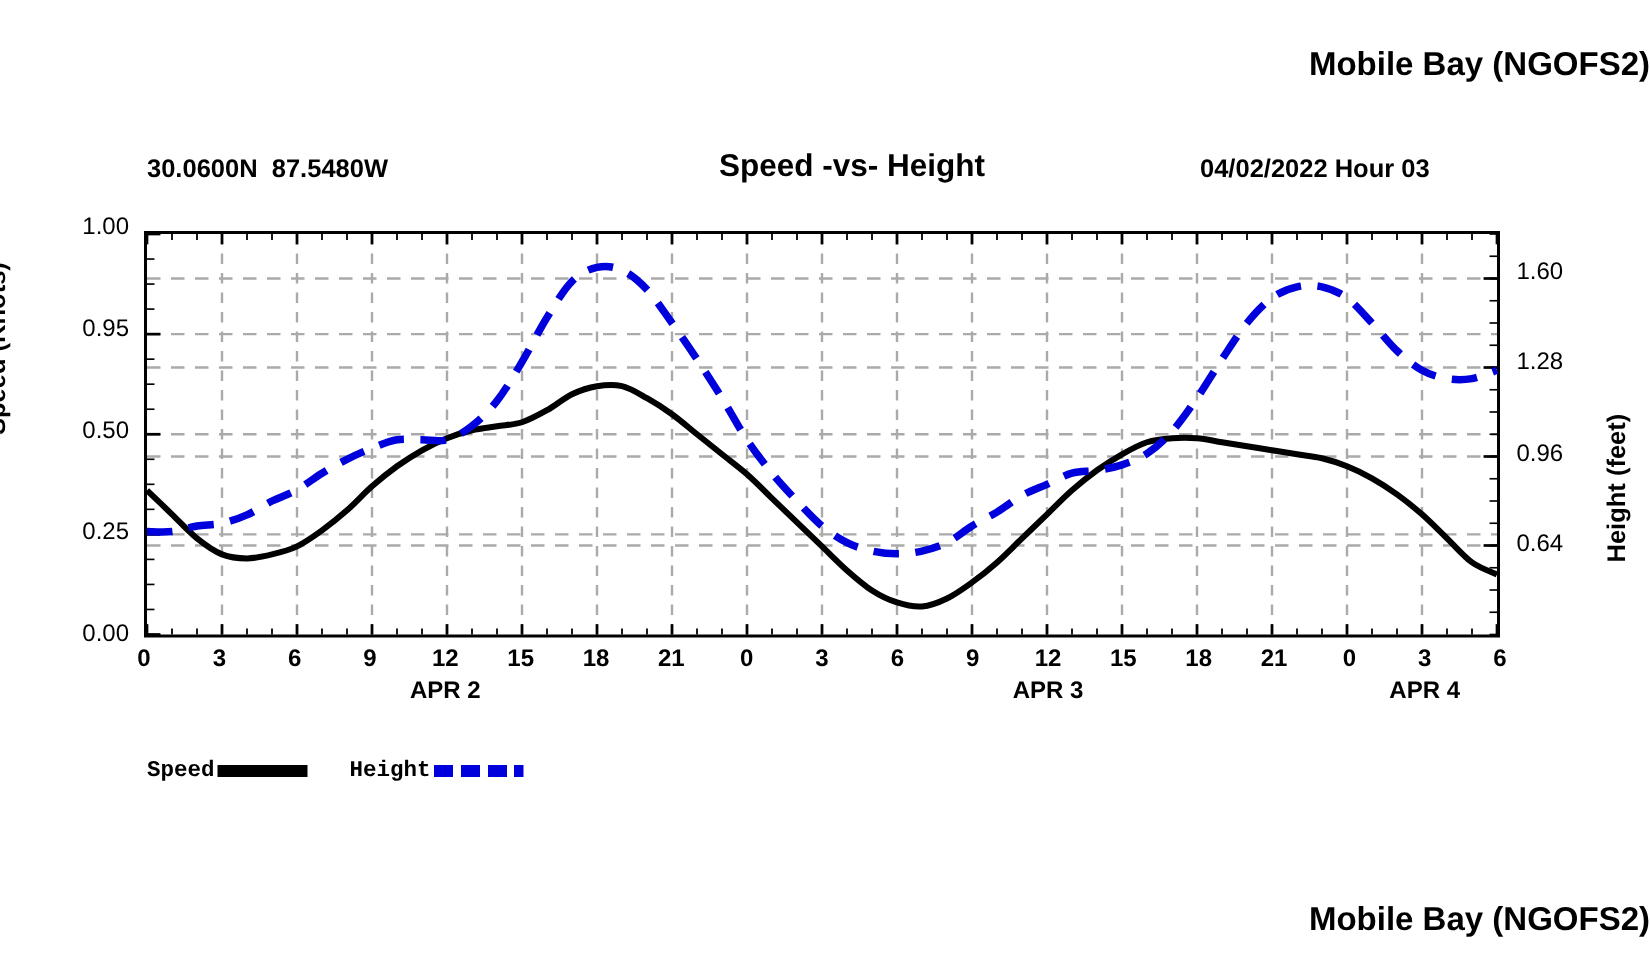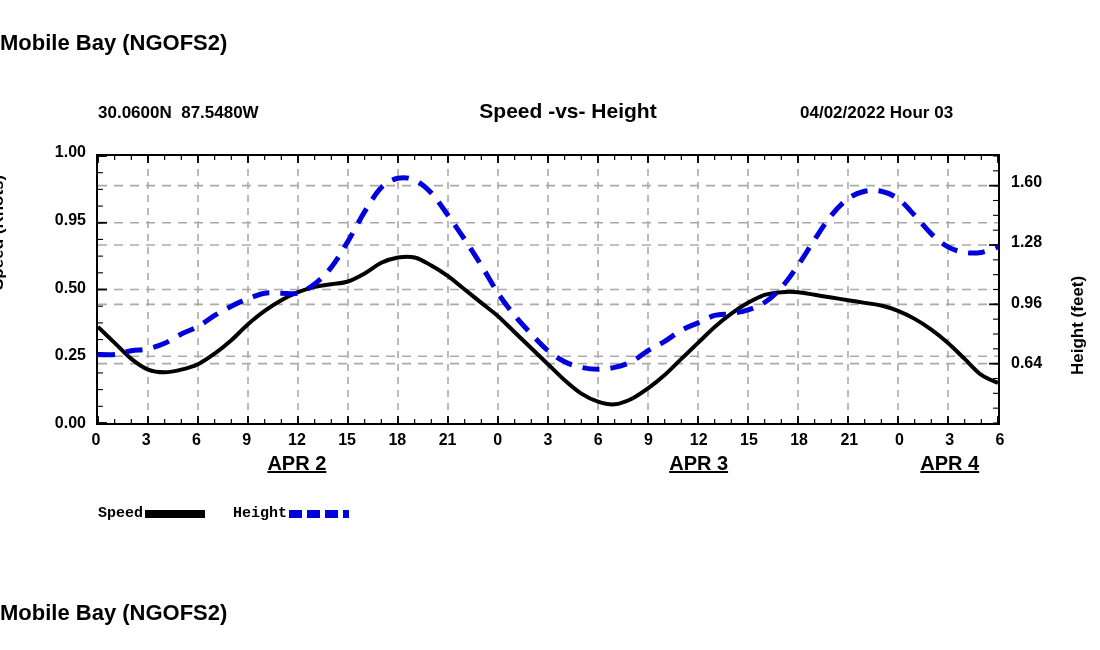--- a/index.html
+++ b/index.html
@@ -13,21 +13,21 @@
     font-family: "Liberation Sans", sans-serif;
     color: #000000;
     overflow: hidden;
     position: relative;
   }
   .page { position: absolute; inset: 0; }
 
   .title-main {
     position: absolute;
     left: 0; right: 0;
-    text-align: left;
+    text-align: right;
     font-size: 22px;
     font-weight: bold;
     letter-spacing: 0px;
   }
   #title-top { top: 30px; }
   #title-bottom { top: 600px; }
 
   .hdr {
     position: absolute;
     font-size: 17px;
@@ -80,39 +80,38 @@
   #xlabel {
     left: 0; right: 0;
     top: 480px;
     text-align: center;
     font-size: 18px;
   }
 
   .tick-label {
     position: absolute;
     font-size: 16px;
-    font-weight: bold;
+    font-weight: normal;
     white-space: nowrap;
   }
   .ylab-left  { text-align: right; }
   .ylab-right { text-align: left; }
   .xtick-label {
     position: absolute;
     font-size: 16px;
     font-weight: bold;
     text-align: center;
     transform: translateX(-50%);
   }
   .xday-label {
     position: absolute;
-    font-size: 20px;
+    font-size: 16px;
     font-weight: bold;
     transform: translateX(-50%);
     top: 452px;
-    text-decoration: underline;
   }
 
   
   #legend {
     position: absolute;
     left: 98px;
     top: 505px;
     display: flex;
     align-items: center;
     gap: 0px;

